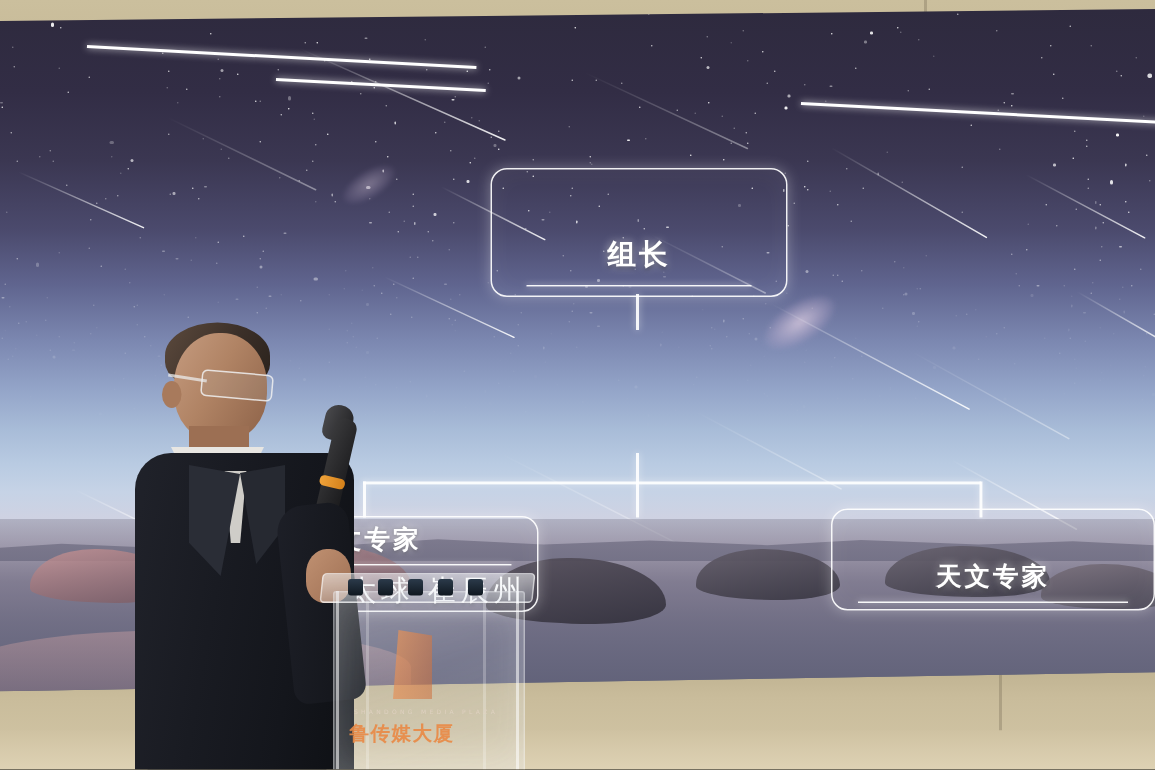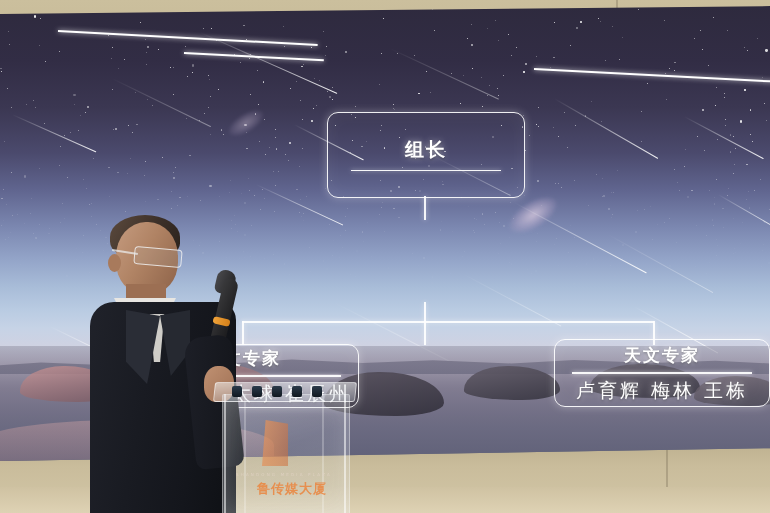--- a/index.html
+++ b/index.html
@@ -60,21 +60,21 @@
     background:linear-gradient(180deg,rgba(150,150,168,.55),rgba(120,118,140,.85) 35%,rgba(96,96,120,.95));}
   .rock{position:absolute;border-radius:46% 54% 40% 60% / 70% 72% 30% 28%;}
 
   
   #chart{position:absolute;left:0;top:0;width:784px;height:460px;}
   .ctitle{position:absolute;color:#fff;font-weight:bold;letter-spacing:3px;
     text-shadow:0 0 7px rgba(255,255,255,.55),0 1px 3px rgba(0,0,0,.5);white-space:nowrap;}
   .tline{position:absolute;background:#fff;height:2px;box-shadow:0 0 5px rgba(255,255,255,.8);}
   .node{position:absolute;border:1.6px solid rgba(255,255,255,.92);border-radius:11px;
     box-shadow:0 0 9px rgba(255,255,255,.30), inset 0 0 18px rgba(255,255,255,.06);
-    display:flex;flex-direction:column;align-items:center;justify-content:center;}
+    display:flex;flex-direction:column;align-items:center;justify-content:flex-end;}
   .node .hd{color:#fff;font-weight:bold;letter-spacing:2px;white-space:nowrap;
     text-shadow:0 0 6px rgba(255,255,255,.6),0 1px 3px rgba(0,0,0,.45);}
   .node .sep{background:rgba(255,255,255,.95);height:1.4px;box-shadow:0 0 4px rgba(255,255,255,.7);}
   .node .nm{color:#fff;letter-spacing:3px;white-space:nowrap;
     text-shadow:0 0 6px rgba(255,255,255,.55),0 1px 3px rgba(0,0,0,.45);}
   .conn{position:absolute;background:rgba(255,255,255,.92);box-shadow:0 0 5px rgba(255,255,255,.55);}
 
   
   #speaker{position:absolute;left:86px;top:218px;width:150px;height:295px;}
   .sp{position:absolute;}
@@ -121,21 +121,21 @@
     box-shadow:inset 0 0 26px rgba(255,255,255,.20);}
   .pod-top{position:absolute;left:0;top:6px;width:140px;height:18px;
     background:linear-gradient(180deg,rgba(246,248,250,.55),rgba(214,222,232,.28));
     border:1px solid rgba(255,255,255,.55);border-radius:3px;transform:skewX(-6deg);}
   .pod-edge{position:absolute;width:2px;top:18px;height:119px;background:rgba(255,255,255,.55);}
   .pod-logo{position:absolute;left:48px;top:44px;width:26px;height:46px;
     background:linear-gradient(100deg,rgba(235,150,90,.70),rgba(205,110,60,.55));
     clip-path:polygon(14% 0,100% 8%,100% 100%,0 100%);}
   .pod-en{position:absolute;left:16px;top:96px;width:108px;text-align:center;
     color:rgba(225,210,195,.85);font-size:4px;letter-spacing:2.2px;white-space:nowrap;}
-  .pod-cn{position:absolute;left:24px;top:104px;width:108px;text-align:center;
+  .pod-cn{position:absolute;left:0;top:104px;width:108px;text-align:center;
     color:rgba(232,138,70,.92);font-size:13px;font-weight:bold;letter-spacing:1px;white-space:nowrap;}
   .pod-mics{position:absolute;left:18px;top:10px;width:104px;height:12px;}
   .pod-mic{position:absolute;width:10px;height:11px;border-radius:2px;
     background:linear-gradient(180deg,#2b3a4a,#101820);}
 </style>
 </head>
 <body>
 
 <div id="stage">
 
@@ -866,21 +866,20 @@
       <div class="node" style="left:133px;top:338px;width:230px;height:62px;">
         <div class="hd" style="font-size:17px;margin-top:2px;">天文专家</div>
         <div class="sep" style="width:196px;margin:5px 0 4px;"></div>
         <div class="nm" style="font-size:19px;">王东光  李太球  崔辰州</div>
       </div>
 
 
       <div class="node" style="left:560px;top:333px;width:214px;height:66px;">
         <div class="hd" style="font-size:17px;margin-top:2px;">天文专家</div>
         <div class="sep" style="width:180px;margin:5px 0 4px;"></div>
-        <div class="nm" style="font-size:19px;">卢育辉  梅林  王栋</div>
       </div>
     </div>
   </div>
 
   <div id="speaker">
     <div class="sp legs"></div>
     <div class="sp hair"></div>
     <div class="sp head"></div>
     <div class="sp ear"></div>
     <div class="sp glassarm"></div>

